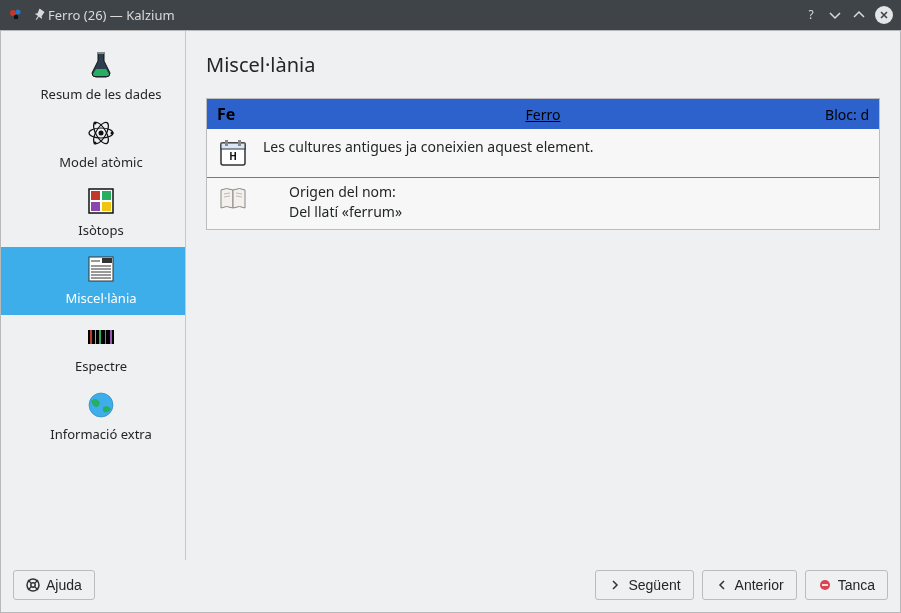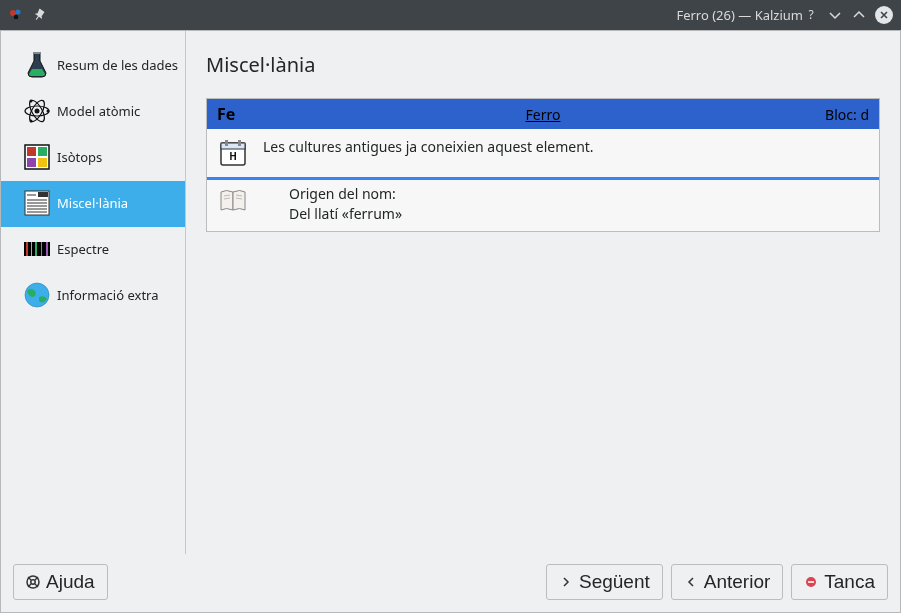--- a/index.html
+++ b/index.html
@@ -14,21 +14,21 @@
   }
   .titlebar {
     height: 30px;
     background: #3f4448;
     color: #d8dadc;
     display: flex;
     align-items: center;
     padding: 0 8px;
   }
   .titlebar .left-icons { display: flex; gap: 8px; align-items: center; }
-  .titlebar .title { flex: 1; text-align: right; font-size: 13px; }
+  .titlebar .title { flex: 1; text-align: left; font-size: 13px; }
   .titlebar .right-icons { display: flex; gap: 8px; align-items: center; }
   .tb-icon { width: 16px; height: 16px; display: inline-flex; align-items: center; justify-content: center; }
   .close-btn {
     width: 18px; height: 18px; border-radius: 50%;
     background: #e3e5e7; display: flex; align-items: center; justify-content: center;
   }
   .window-body {
     background: #eff0f1;
     width: 100%;
     height: calc(100% - 30px);
@@ -44,21 +44,21 @@
   .sidebar {
     width: 185px;
     padding-top: 12px;
     display: flex;
     flex-direction: column;
     border-right: 1px solid #c5c7c9;
     margin-right: 0;
   }
   .sidebar-item {
     display: flex;
-    flex-direction: row;
+    flex-direction: column;
     align-items: center;
     padding: 6px 4px 8px 20px;
     gap: 4px;
     cursor: pointer;
   }
   .sidebar-item.selected {
     background: #3daee9;
     color: #ffffff;
   }
   .sidebar-icon {
@@ -102,38 +102,38 @@
     background: #f7f7f7;
   }
   .info-row {
     display: flex;
     align-items: flex-start;
     padding: 8px 10px;
     gap: 14px;
     font-size: 14px;
     line-height: 1.4;
   }
-  .info-row + .info-row { border-top: 3px solid #3b82f6; padding-top: 4px; gap: 40px; }
+  .info-row + .info-row { border-top: 1px solid #3b82f6; padding-top: 4px; gap: 40px; }
   .info-icon {
     width: 32px; height: 32px; flex-shrink: 0;
     display: flex; align-items: center; justify-content: center;
   }
   .footer {
     padding: 10px 12px 12px 12px;
     display: flex;
     align-items: center;
     gap: 8px;
   }
   .footer .spacer { flex: 1; }
   .btn {
     background: #eff0f1;
     border: 1px solid #babcbe;
     border-radius: 3px;
     padding: 6px 12px;
-    font-size: 19px;
+    font-size: 14px;
     display: inline-flex;
     align-items: center;
     gap: 6px;
     cursor: pointer;
     color: #232627;
   }
   .btn-icon { width: 14px; height: 14px; display: inline-flex; align-items: center; justify-content: center; }
   svg { display: block; }
 </style>
 </head>

